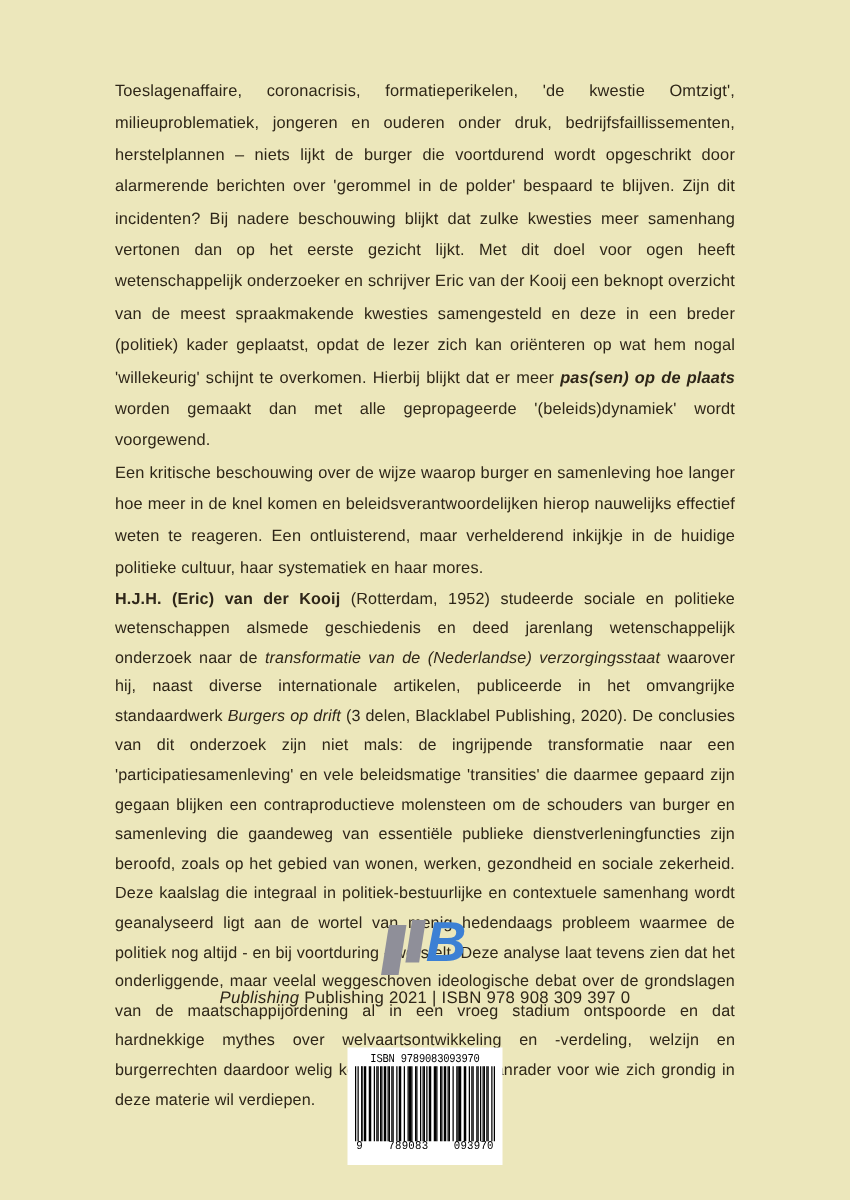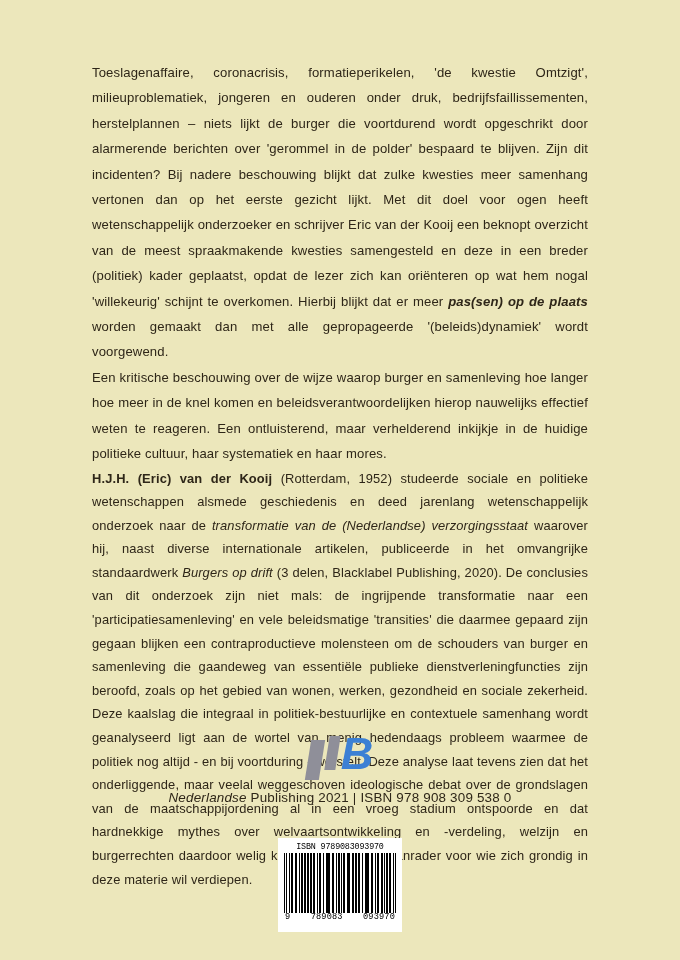--- a/index.html
+++ b/index.html
@@ -180,21 +180,21 @@
   </div>
 
   <div id="logo-block">
     <div class="logo-inner">
       <span class="bar bar-1"></span>
       <span class="bar bar-2"></span>
       <span class="logo-b">B</span>
     </div>
   </div>
 
-  <div id="imprint-line"><span class="i">Nederlandse</span><span> Publishing 2021 | ISBN 978 908 309 538 0</span></div>
+  <div id="imprint-line"><span class="i">Publishing</span><span> Publishing 2021 | ISBN 978 908 309 397 0</span></div>
 
   <div id="barcode-block">
     <div class="bc-top-text">ISBN 9789083093970</div>
     <div class="bc-bars" id="bc-bars">
         <span style="flex: 1 1 0px; background: rgb(0, 0, 0);"></span>
         <span style="flex: 1 1 0px; background: transparent;"></span>
         <span style="flex: 1 1 0px; background: rgb(0, 0, 0);"></span>
         <span style="flex: 1 1 0px; background: transparent;"></span>
         <span style="flex: 1 1 0px; background: transparent;"></span>
         <span style="flex: 1 1 0px; background: rgb(0, 0, 0);"></span>

